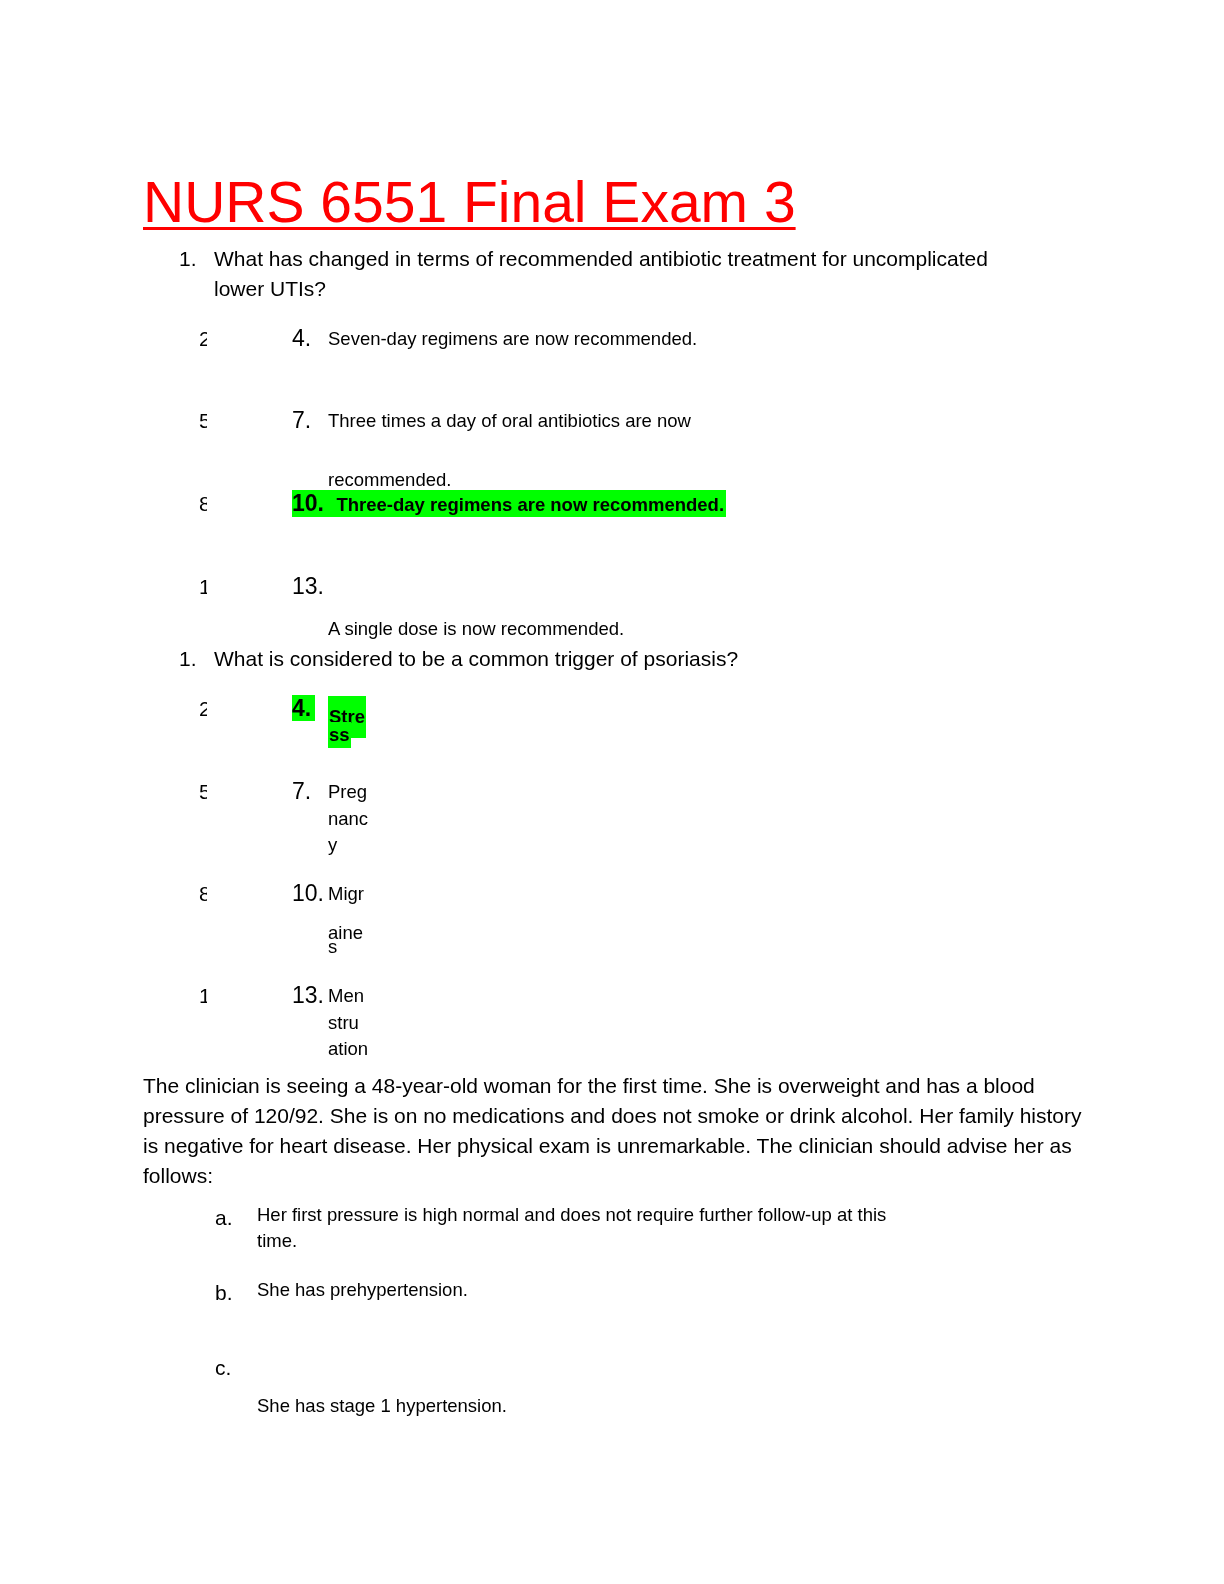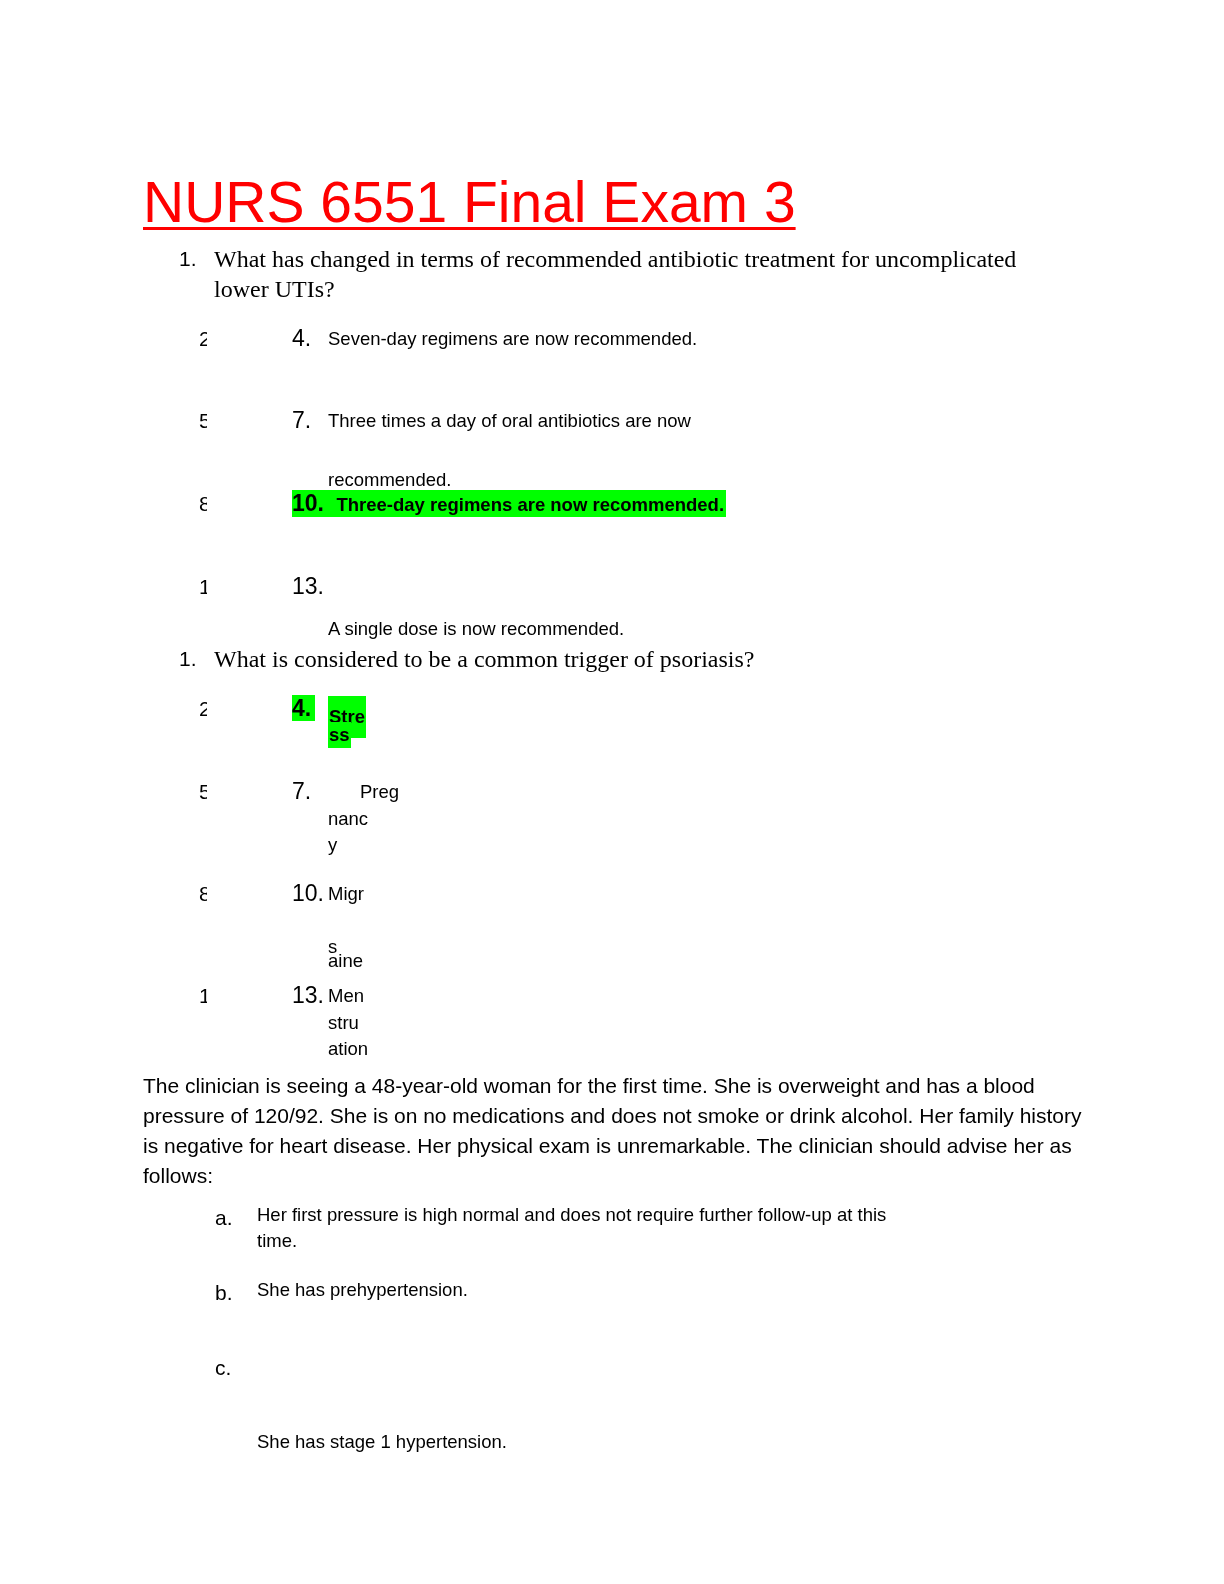--- a/index.html
+++ b/index.html
@@ -7,21 +7,21 @@
       width: 1224px; height: 1584px; position: relative; overflow: hidden;
       font-family: "Liberation Sans", sans-serif; color: #000;
     }
     .abs { position: absolute; white-space: nowrap; }
     .title {
       left: 143px; top: 172px; font-size: 57px; color: #ff0000;
       text-decoration: underline; text-decoration-thickness: 3px;
       text-underline-offset: 5px; line-height: 60px;
     }
     .qnum { font-size: 21px; line-height: 30px; }
-    .qtext { font-size: 24px; line-height: 30px; font-family: Liberation Serif, serif; }
+    .qtext { font-size: 21px; line-height: 30px; }
     .stub { font-size: 21px; line-height: 26px; width: 8px; overflow: hidden; }
     .onum { font-size: 23px; line-height: 26px; }
     .otext { font-size: 18.5px; line-height: 26px; white-space: normal; }
     .hl { background: #00ff00; font-weight: bold; }
     .para {
       left: 143px; top: 1071px; width: 940px; font-size: 21px; line-height: 30px;
       white-space: normal;
     }
     .letter { font-size: 21px; line-height: 26px; }
   </style>
@@ -67,44 +67,44 @@
     <span class="abs qnum" style="left:179px; top:644px;">1.</span>
     <span class="abs qtext" style="left:214px; top:644px;">What is considered to be a common trigger of psoriasis?</span>
 
     <span class="abs stub" style="left:199px; top:696px;">2</span>
     <span class="abs onum hl" style="left:292px; top:695px; padding:0 4px 0 0;">4.</span>
     <span class="abs otext hl" style="left:328px; top:696px; padding:8px 1px;">Stre</span>
     <span class="abs otext hl" style="left:328px; top:722px; padding:0 1px;">ss</span>
 
     <span class="abs stub" style="left:199px; top:779px;">5</span>
     <span class="abs onum" style="left:292px; top:778px;">7.</span>
-    <span class="abs otext" style="left:328px; top:779px;margin-left:32px;">Preg</span>
+    <span class="abs otext" style="left:328px; top:779px;">Preg</span>
     <span class="abs otext" style="left:328px; top:806px;">nanc</span>
     <span class="abs otext" style="left:328px; top:832px;">y</span>
 
     <span class="abs stub" style="left:199px; top:881px;">8</span>
     <span class="abs onum" style="left:292px; top:880px;">10.</span>
     <span class="abs otext" style="left:328px; top:881px;">Migr</span>
-    <span class="abs otext" style="left:328px; top:948px;">aine</span>
+    <span class="abs otext" style="left:328px; top:920px;">aine</span>
     <span class="abs otext" style="left:328px; top:934px;">s</span>
 
     <span class="abs stub" style="left:199px; top:983px;">1</span>
     <span class="abs onum" style="left:292px; top:982px;">13.</span>
     <span class="abs otext" style="left:328px; top:983px;">Men</span>
     <span class="abs otext" style="left:328px; top:1010px;">stru</span>
     <span class="abs otext" style="left:328px; top:1036px;">ation</span>
   </div>
 
   <div>
     <p class="abs para" style="margin:0;">The clinician is seeing a 48-year-old woman for the first time. She is overweight and has a blood pressure of 120/92. She is on no medications and does not smoke or drink alcohol. Her family history is negative for heart disease. Her physical exam is unremarkable. The clinician should advise her as follows:</p>
 
     <span class="abs letter" style="left:215px; top:1205px;">a.</span>
     <span class="abs otext" style="left:257px; top:1202px; white-space:nowrap;">Her first pressure is high normal and does not require further follow-up at this</span>
     <span class="abs otext" style="left:257px; top:1228px; white-space:nowrap;">time.</span>
 
     <span class="abs letter" style="left:215px; top:1280px;">b.</span>
     <span class="abs otext" style="left:257px; top:1277px; white-space:nowrap;">She has prehypertension.</span>
 
     <span class="abs letter" style="left:215px; top:1355px;">c.</span>
-    <span class="abs otext" style="left:257px; top:1429px; white-space:nowrap;text-align:center;">She has stage 1 hypertension.</span>
+    <span class="abs otext" style="left:257px; top:1393px; white-space:nowrap;text-align:center;">She has stage 1 hypertension.</span>
   </div>
 
 </div>
 
 </body></html>

